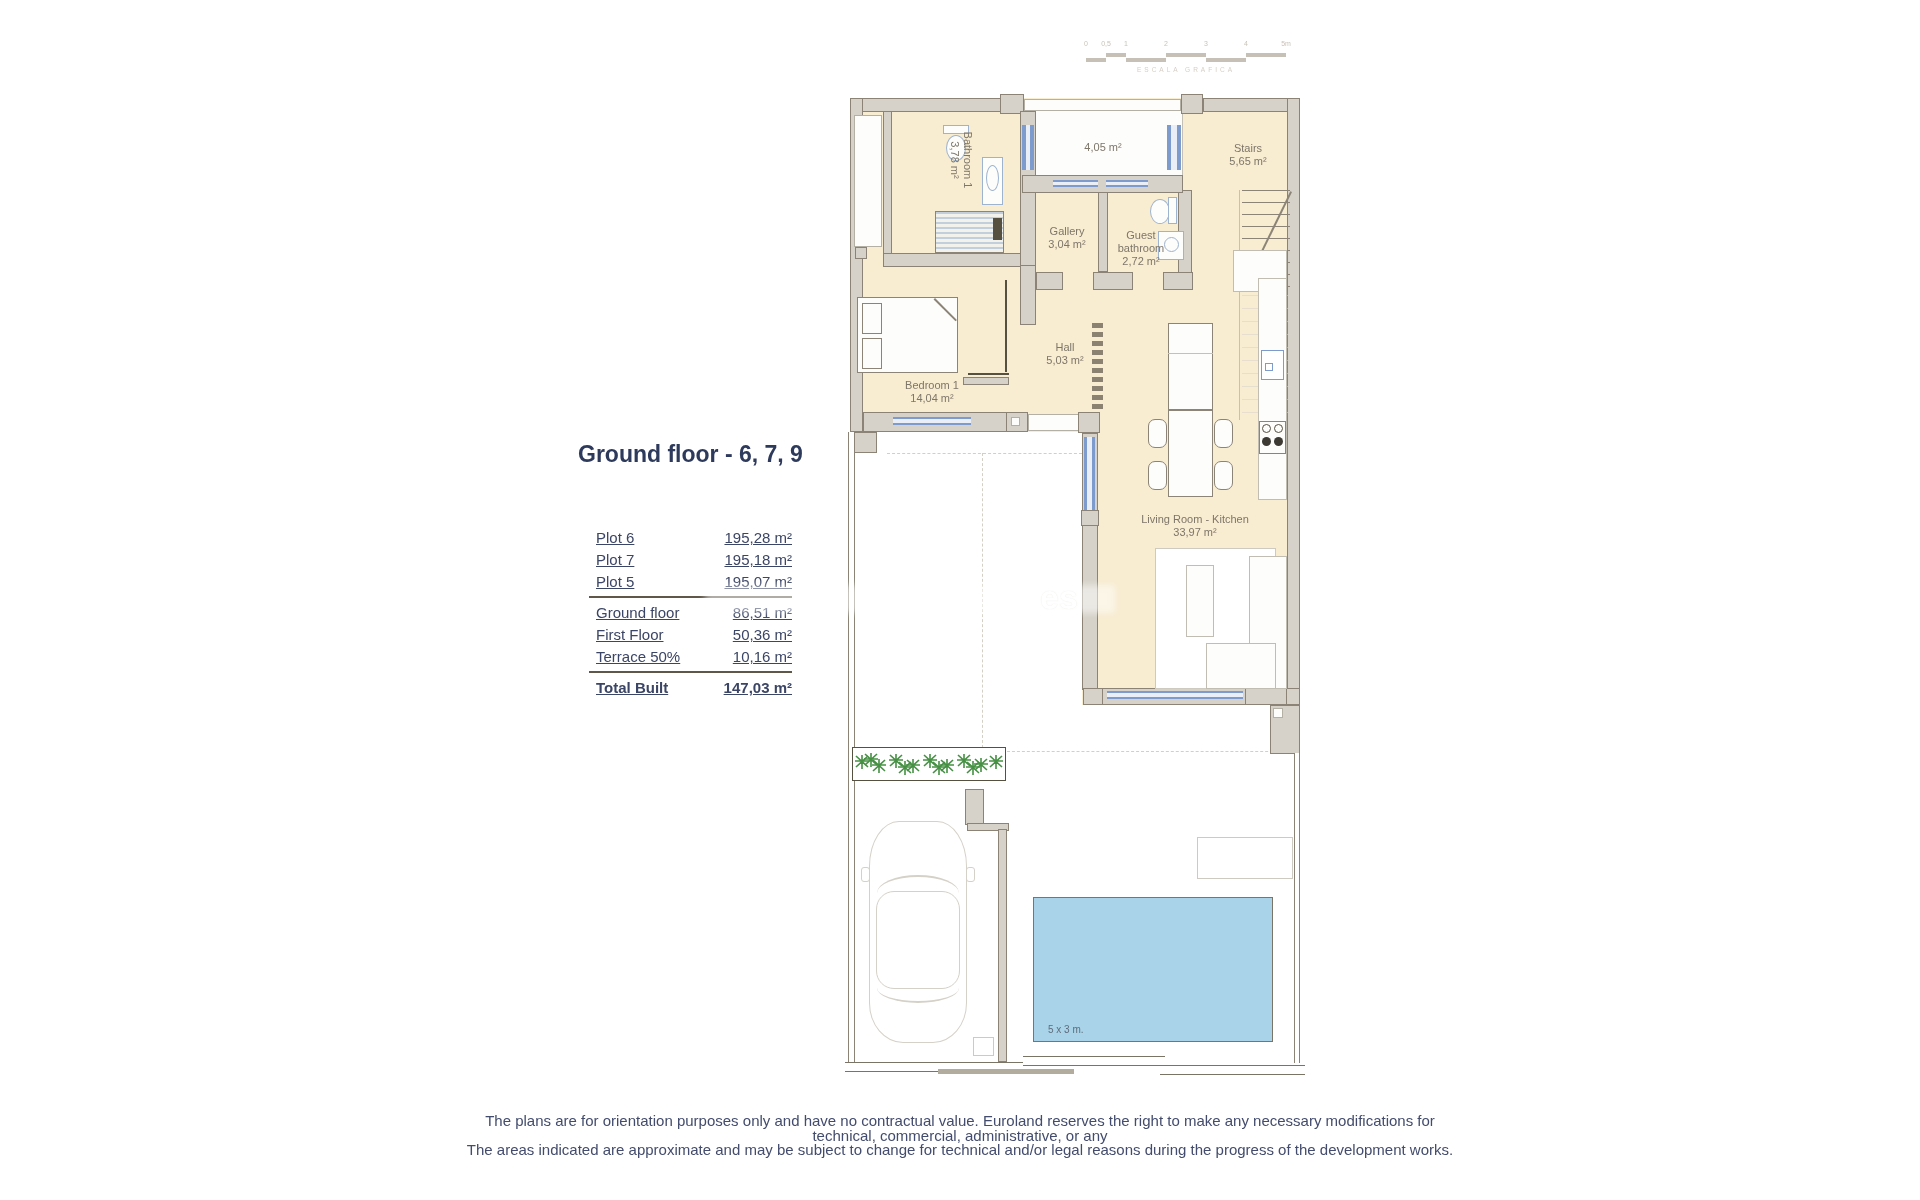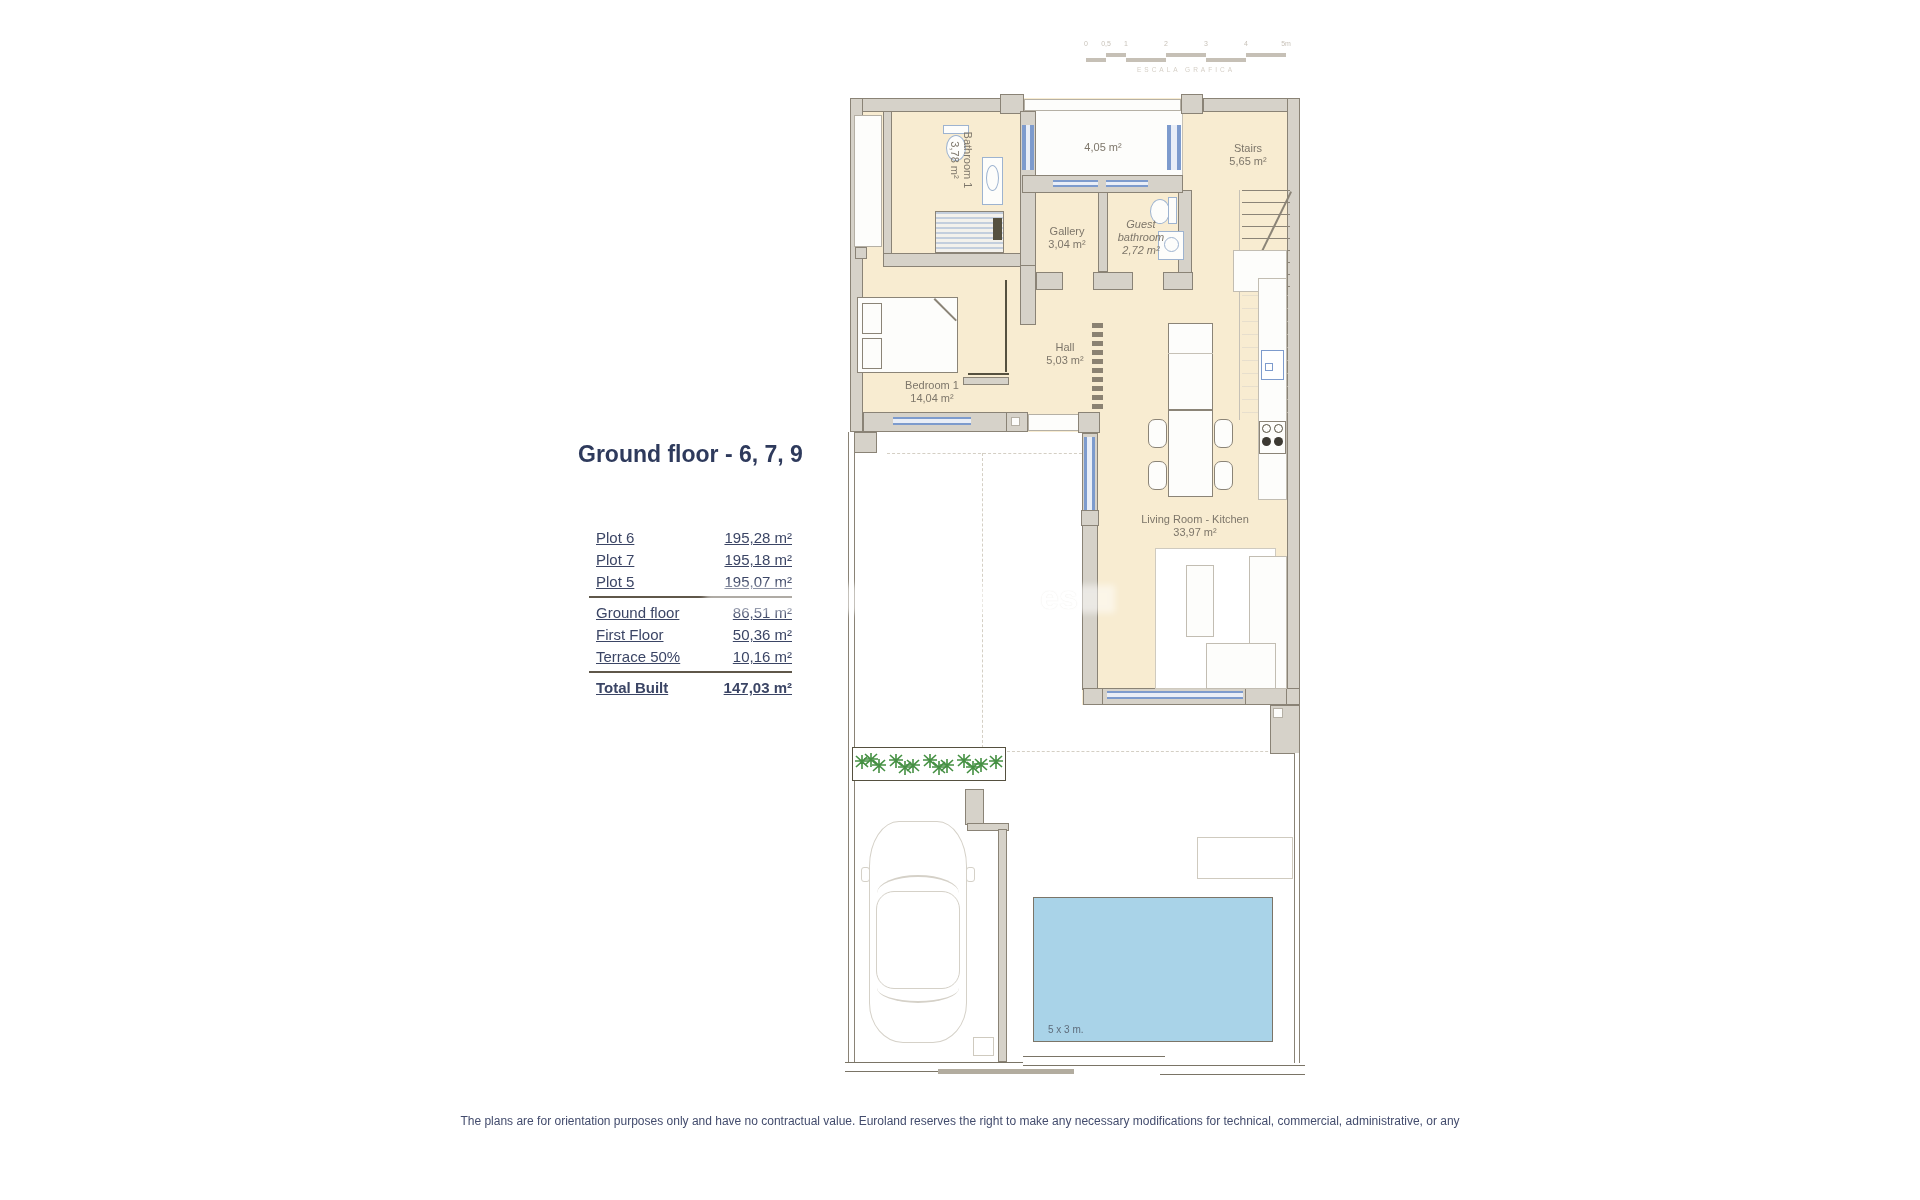--- a/index.html
+++ b/index.html
@@ -34,21 +34,21 @@
   .scale{position:absolute;left:1086px;top:40px;width:200px;height:38px;color:#c9c3ba;}
   .slab{position:absolute;top:0;font-size:7px;transform:translateX(-50%);}
   .sbar{position:absolute;top:13px;left:0;display:flex;height:9px;}
   .seg{box-sizing:border-box;height:9px;}
   .seg.b{border-bottom:4px solid #c6c0b6;}
   .seg.t{border-top:4px solid #c6c0b6;}
   .scap{position:absolute;top:26px;left:0;width:200px;text-align:center;font-size:6.5px;letter-spacing:3px;color:#d5cfc6;}
   
   .poollbl{position:absolute;font-size:10px;color:#5e6d7c;}
   .disc{position:absolute;left:460px;top:1114px;width:1000px;text-align:center;
-        font-size:12px;line-height:14.5px;color:#434c6d;}
+        font-size:15px;line-height:14.5px;color:#434c6d;}
   .wmblur{position:absolute;left:705px;top:585px;width:410px;height:28px;background:rgba(255,255,255,.5);filter:blur(3px);}
   .wmtext{position:absolute;left:1040px;top:578px;width:80px;font-size:34px;font-weight:bold;color:#fff;
           text-shadow:0 0 1px rgba(210,205,195,.5);}
   .rot{transform:rotate(90deg);}
 </style>
 </head>
 <body>
 
 <div class="page">
 
@@ -263,21 +263,21 @@
       <div>4,05 m²</div>
     </div>
     <div class="lbl" style="left:373px;top:57px;width:60px;">
       <div>Stairs</div>
       <div>5,65 m²</div>
     </div>
     <div class="lbl" style="left:192px;top:140px;width:60px;">
       <div>Gallery</div>
       <div>3,04 m²</div>
     </div>
-    <div class="lbl lblw" style="left:264px;top:133px;width:64px;font-style:italic;">
+    <div class="lbl lblw" style="left:264px;top:144px;width:64px;">
       <div>Guest bathroom</div>
       <div>2,72 m²</div>
     </div>
     <div class="lbl" style="left:190px;top:256px;width:60px;">
       <div>Hall</div>
       <div>5,03 m²</div>
     </div>
     <div class="lbl" style="left:42px;top:294px;width:90px;">
       <div>Bedroom 1</div>
       <div>14,04 m²</div>
@@ -286,15 +286,16 @@
       <div>Living Room - Kitchen</div>
       <div>33,97 m²</div>
     </div>
   </div>
 
   <div class="wmblur"></div>
   <div class="wmtext">es</div>
 
   <div class="disc">
     <div>The plans are for orientation purposes only and have no contractual value. Euroland reserves the right to make any necessary modifications for technical, commercial, administrative, or any</div>
+    <div>The areas indicated are approximate and may be subject to change for technical and/or legal reasons during the progress of the development works.</div>
   </div>
 
 </div>
 
 </body></html>

